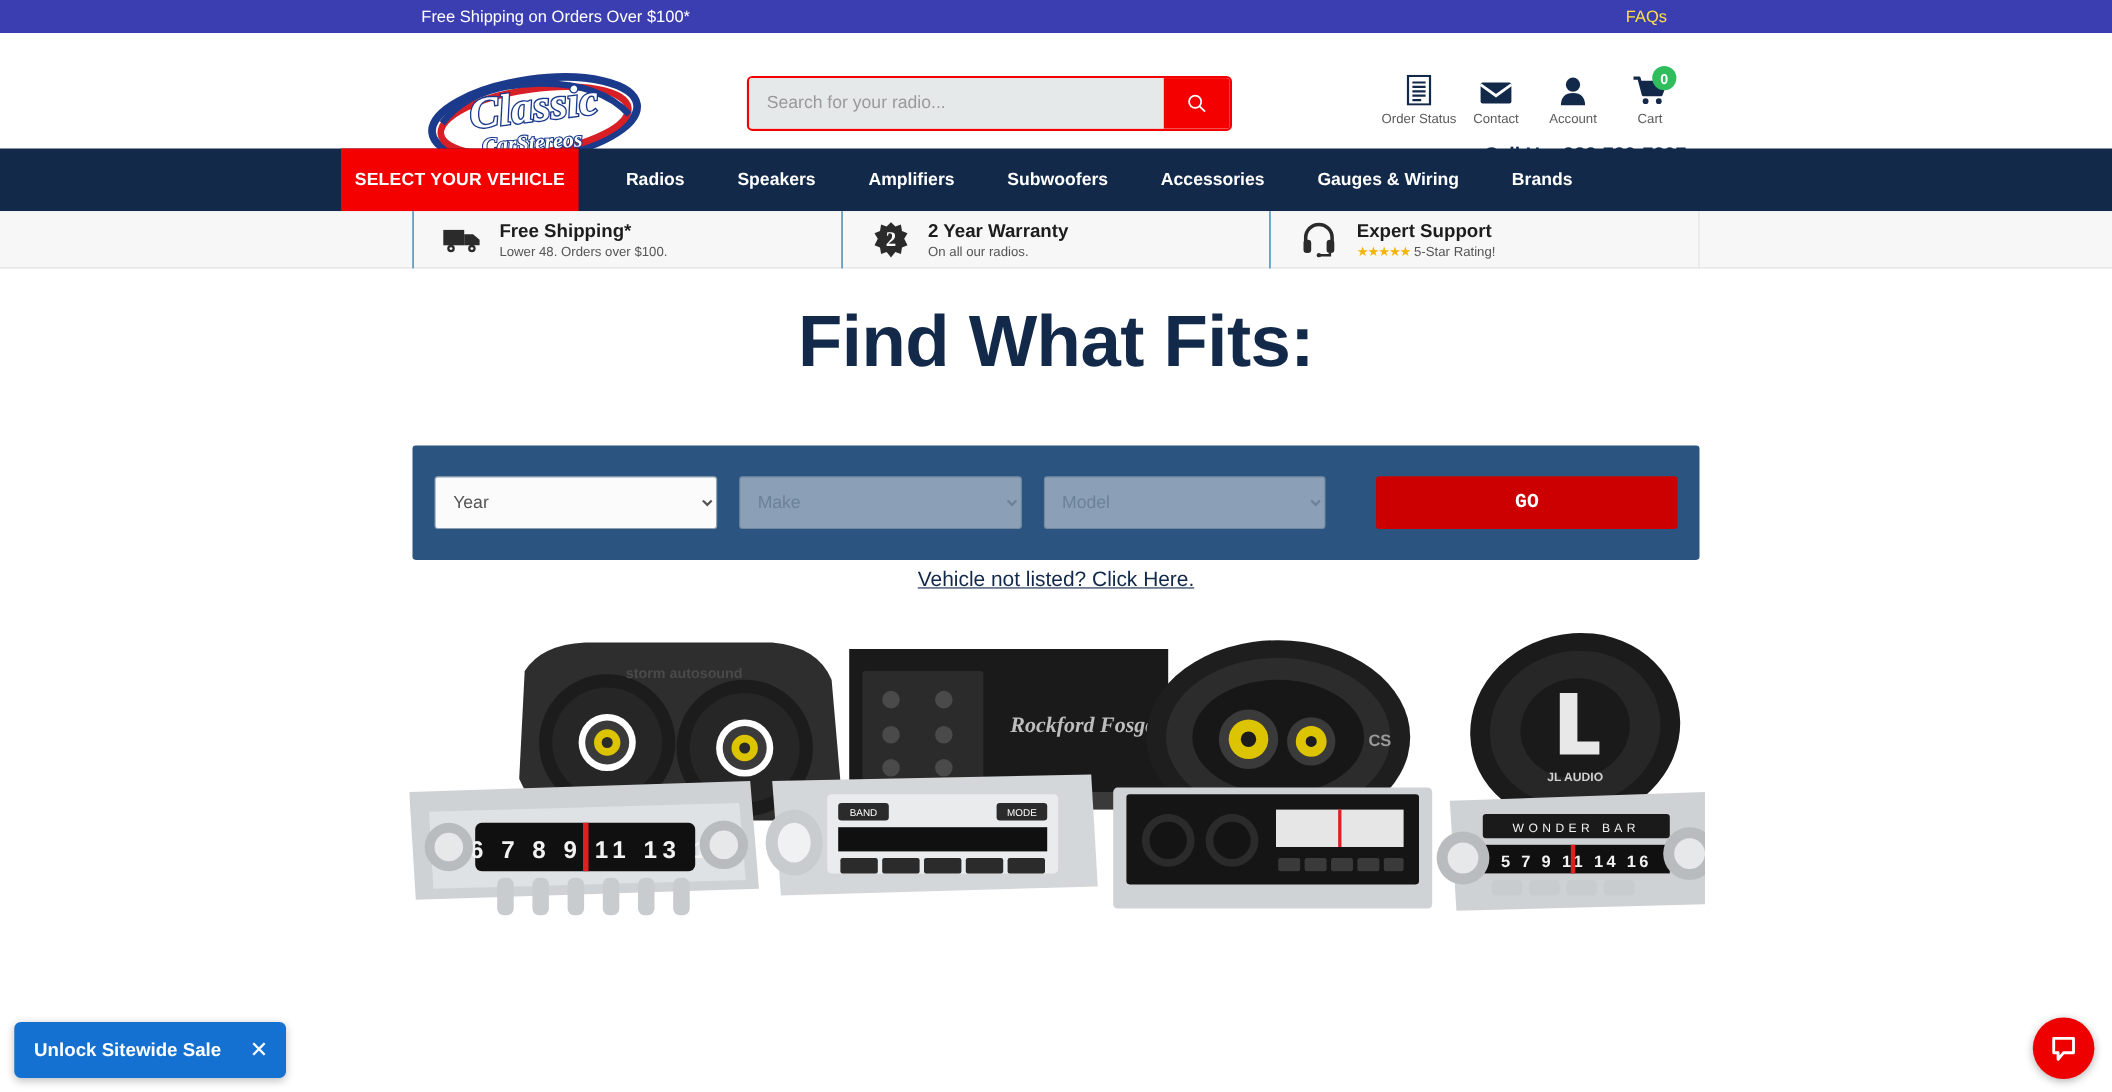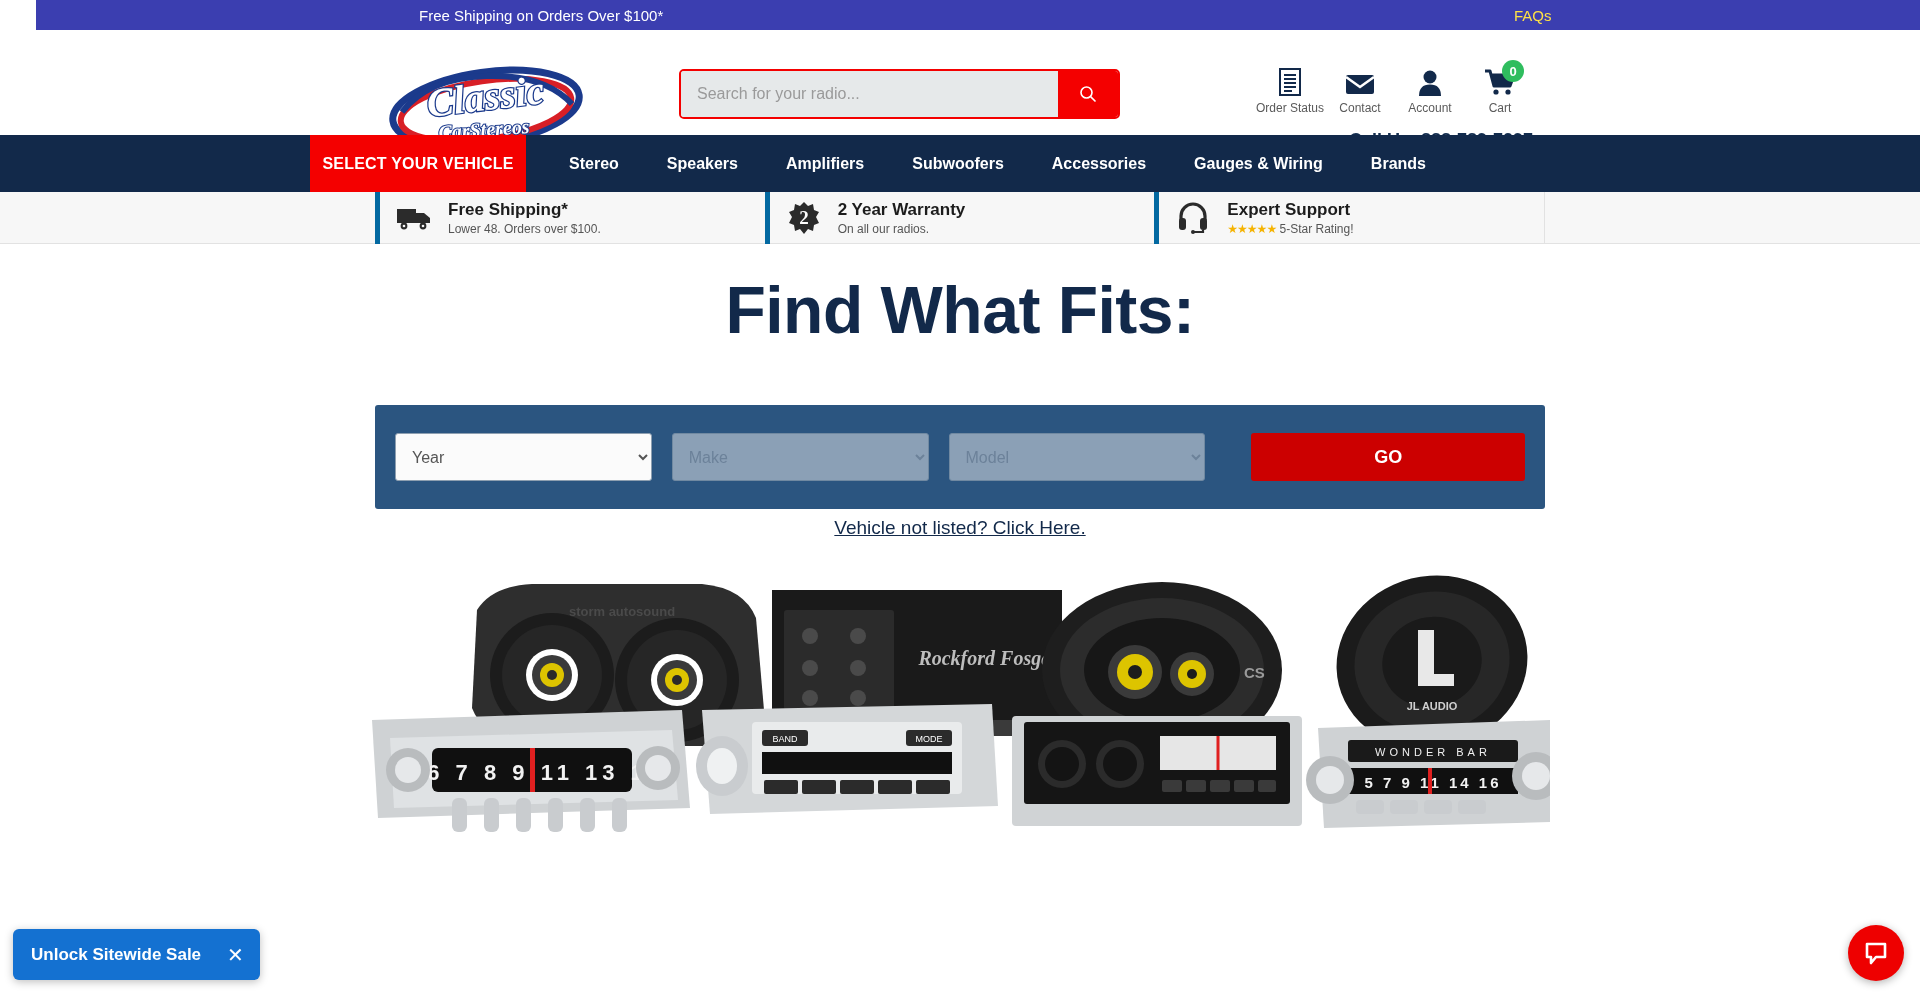--- a/index.html
+++ b/index.html
@@ -12,21 +12,20 @@
 
   
   .announce {
     height: 30px;
     background: #3b3eb0;
     color: #ffffff;
     display: flex;
     align-items: center;
     position: relative;
     font-size: 15px;
-    margin-left: 36px;
   }
   .announce-msg {
     position: absolute;
     left: 383px;
     white-space: nowrap;
   }
   .announce-faqs {
     position: absolute;
     left: 1478px;
     color: #fde047;
@@ -180,22 +179,22 @@
     position: absolute;
     left: 375px; top: 0;
     width: 1170px; height: 52px;
     display: flex;
   }
   .badge {
     flex: 1;
     display: flex;
     align-items: center;
     gap: 14px;
-    padding-left: 14px;
-    border-left: 5px solid #0369a1;
+    padding-left: 24px;
+    border-left: 1px solid #0369a1;
   }
   .badge:last-child { border-right: 1px solid #e2e2e2; }
   .badge-icon { width: 40px; display:flex; align-items:center; justify-content:center; }
   .badge-title { font-size: 17px; font-weight: bold; color: #1c1c1c; line-height: 1.15; }
   .badge-sub { font-size: 12px; color: #555; margin-top: 2px; }
   .stars { color: #f5b301; letter-spacing: -1px; font-size: 12px; }
 
   
   .main { position: relative; background: #fff; }
   .page-title {
@@ -240,21 +239,21 @@
   }
   .go-btn {
     width: 280px; height: 48px;
     background: #cc0000;
     color: #ffffff;
     border: none;
     border-radius: 3px;
     font-size: 18px;
     font-weight: bold;
     cursor: pointer;
-    font-family: Liberation Sans, sans-serif;
+    font-family: Liberation Mono, monospace;
     margin-left: 26px;
   }
 
   .notlisted {
     position: absolute;
     left: 0; right: 0; top: 245px;
     text-align: center;
   }
   .notlisted a {
     color: #12294a;
@@ -398,21 +397,21 @@
     </a>
 
   </div>
 
   <div class="callus">Call Us: 888-789-7297</div>
 </div>
 
 <div class="nav">
   <button class="nav-select">SELECT YOUR VEHICLE</button>
   <div class="nav-links">
-    <a class="nav-link">Stereo</a>
+    <a class="nav-link">Radios</a>
     <a class="nav-link">Speakers</a>
     <a class="nav-link">Amplifiers</a>
     <a class="nav-link">Subwoofers</a>
     <a class="nav-link">Accessories</a>
     <a class="nav-link">Gauges &amp; Wiring</a>
     <a class="nav-link">Brands</a>
   </div>
 </div>
 
 <div class="badges-strip">

